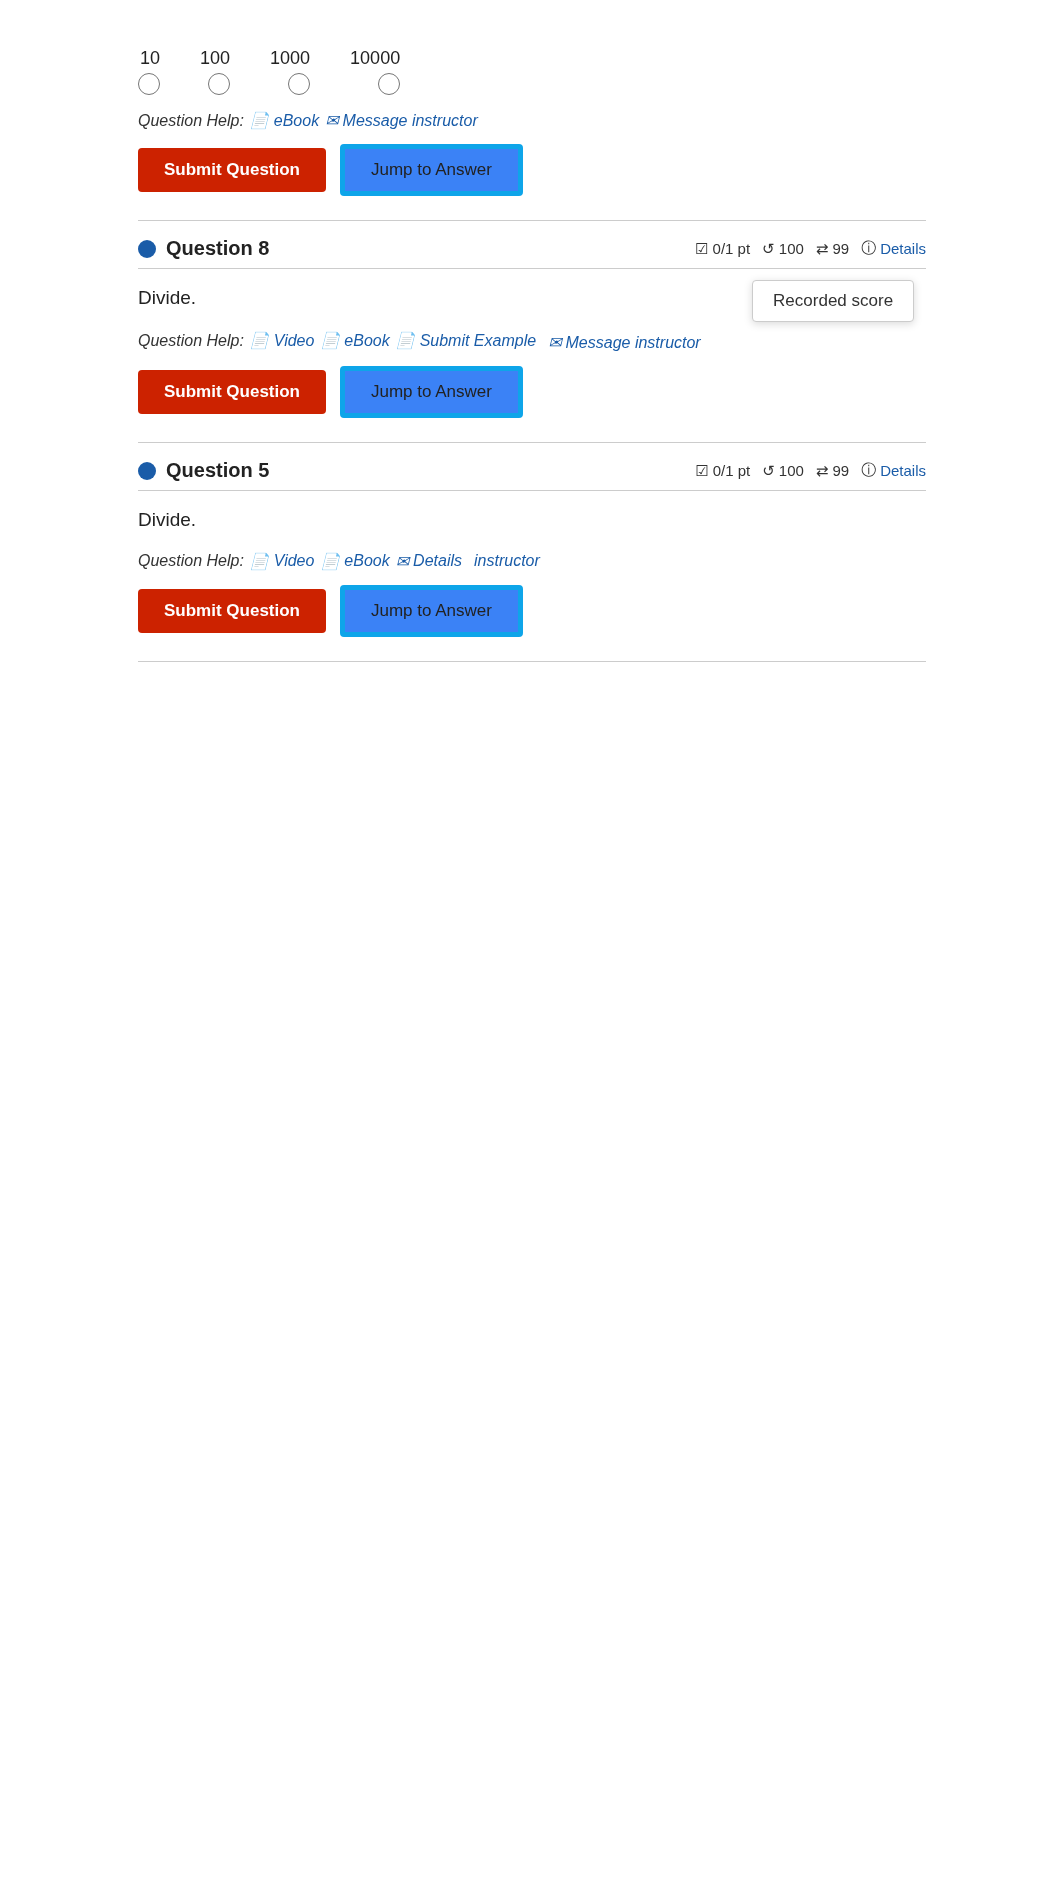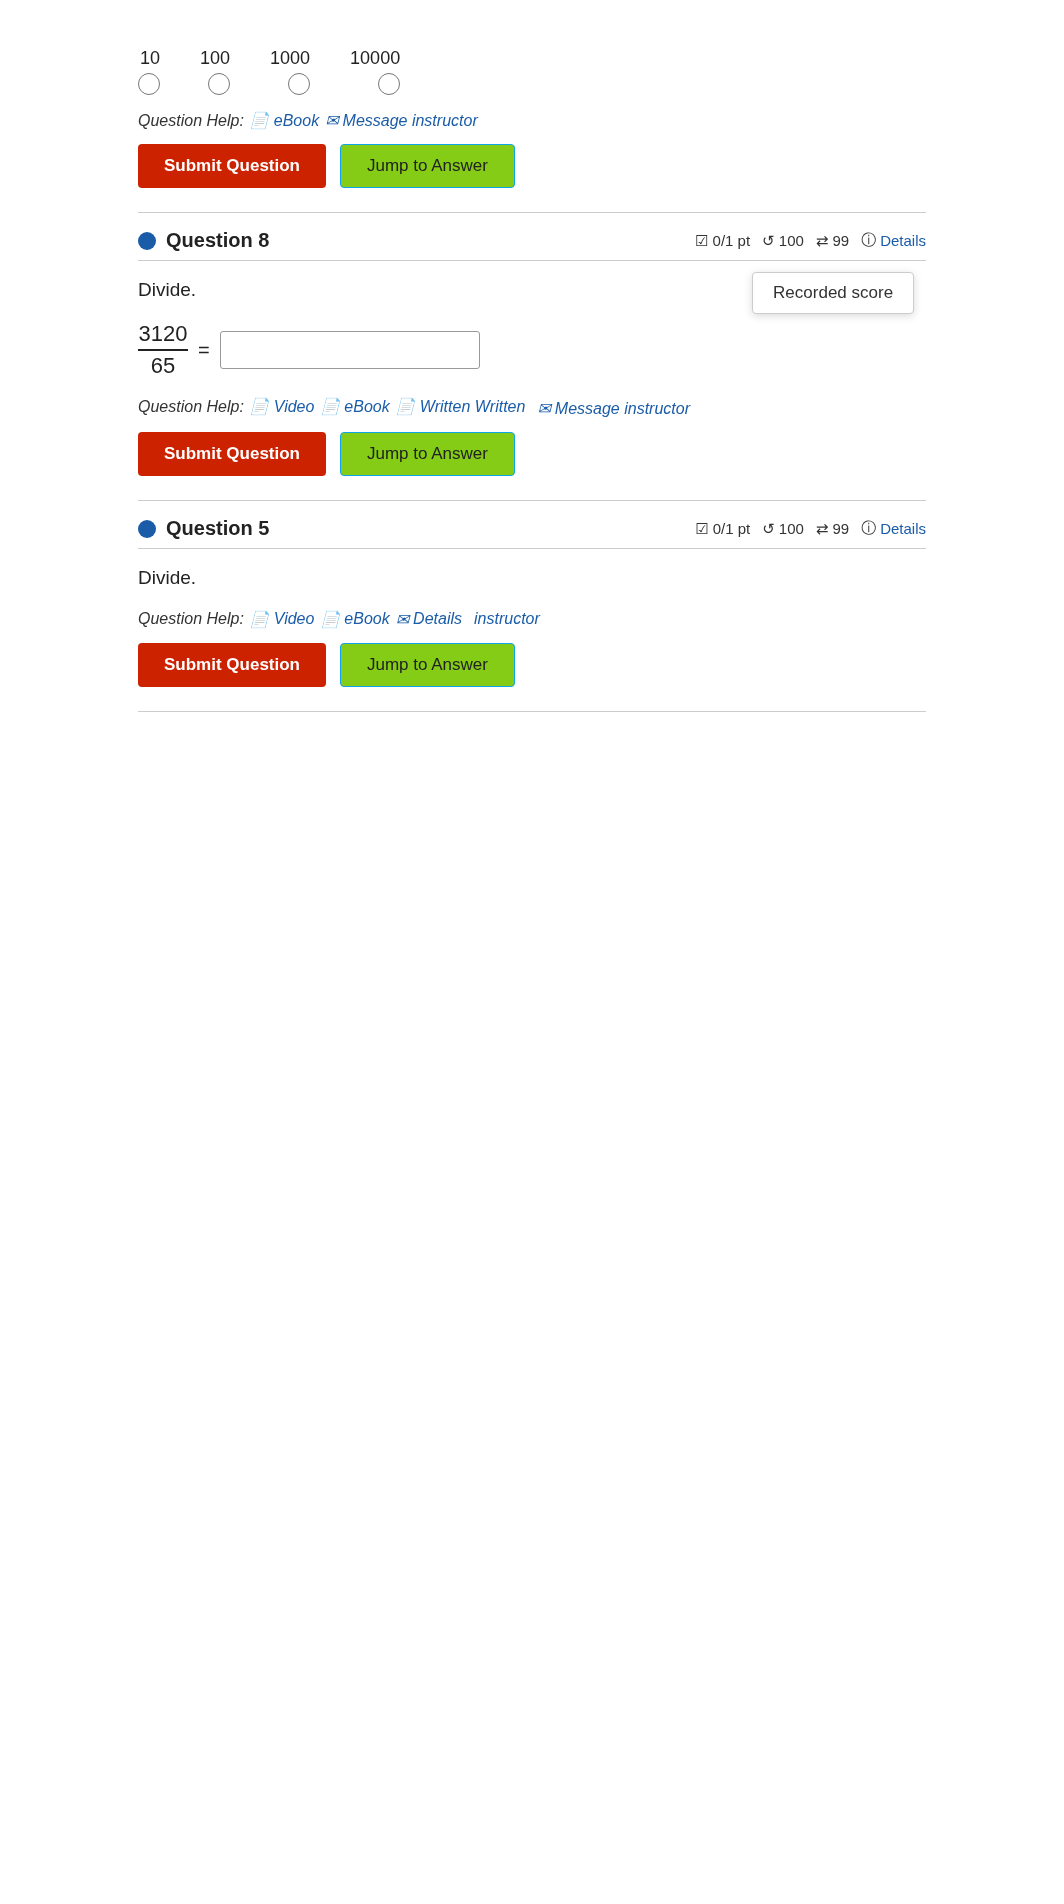--- a/index.html
+++ b/index.html
@@ -175,23 +175,23 @@
       color: #fff;
       border: none;
       border-radius: 4px;
       padding: 12px 26px;
       font-size: 17px;
       cursor: pointer;
       font-weight: bold;
     }
 
     .btn-jump {
-      background: #84cc16;
+      background: #3b82f6;
       color: #222;
-      border: 1px solid #0ea5e9;
+      border: 5px solid #0ea5e9;
       border-radius: 4px;
       padding: 11px 26px;
       font-size: 17px;
       cursor: pointer;
     }
 
     .header-divider {
       border: none;
       border-top: 1px solid #ccc;
       margin: 0;
@@ -292,42 +292,34 @@
         <a class="details-link">Details</a>
       </span>
     </div>
   </div>
   <hr class="header-divider">
 
   <div class="question-body" style="margin-top:14px;">
     <span>Divide.</span>
   </div>
 
-  <div class="fraction-container">
-    <div class="fraction">
-      <div class="fraction-num">3120</div>
-      <div class="fraction-den">65</div>
-    </div>
-    <span>=</span>
-    <input class="answer-input" type="text" style="">
-  </div>
 
   <div class="question-help">
     <span>Question Help:</span>
     <a class="help-link">
       <span>📄</span>
       <span>Video</span>
     </a>
     <a class="help-link">
       <span>📄</span>
       <span>eBook</span>
     </a>
     <a class="help-link">
       <span>📄</span>
-      <span>Written Written</span>
+      <span>Submit Example</span>
     </a>
     <br style="width:100%">
     <a class="help-link" style="margin-top:4px;">
       <span>✉</span>
       <span>Message instructor</span>
     </a>
   </div>
 
   <div class="action-row">
     <button class="btn-submit">Submit Question</button>

